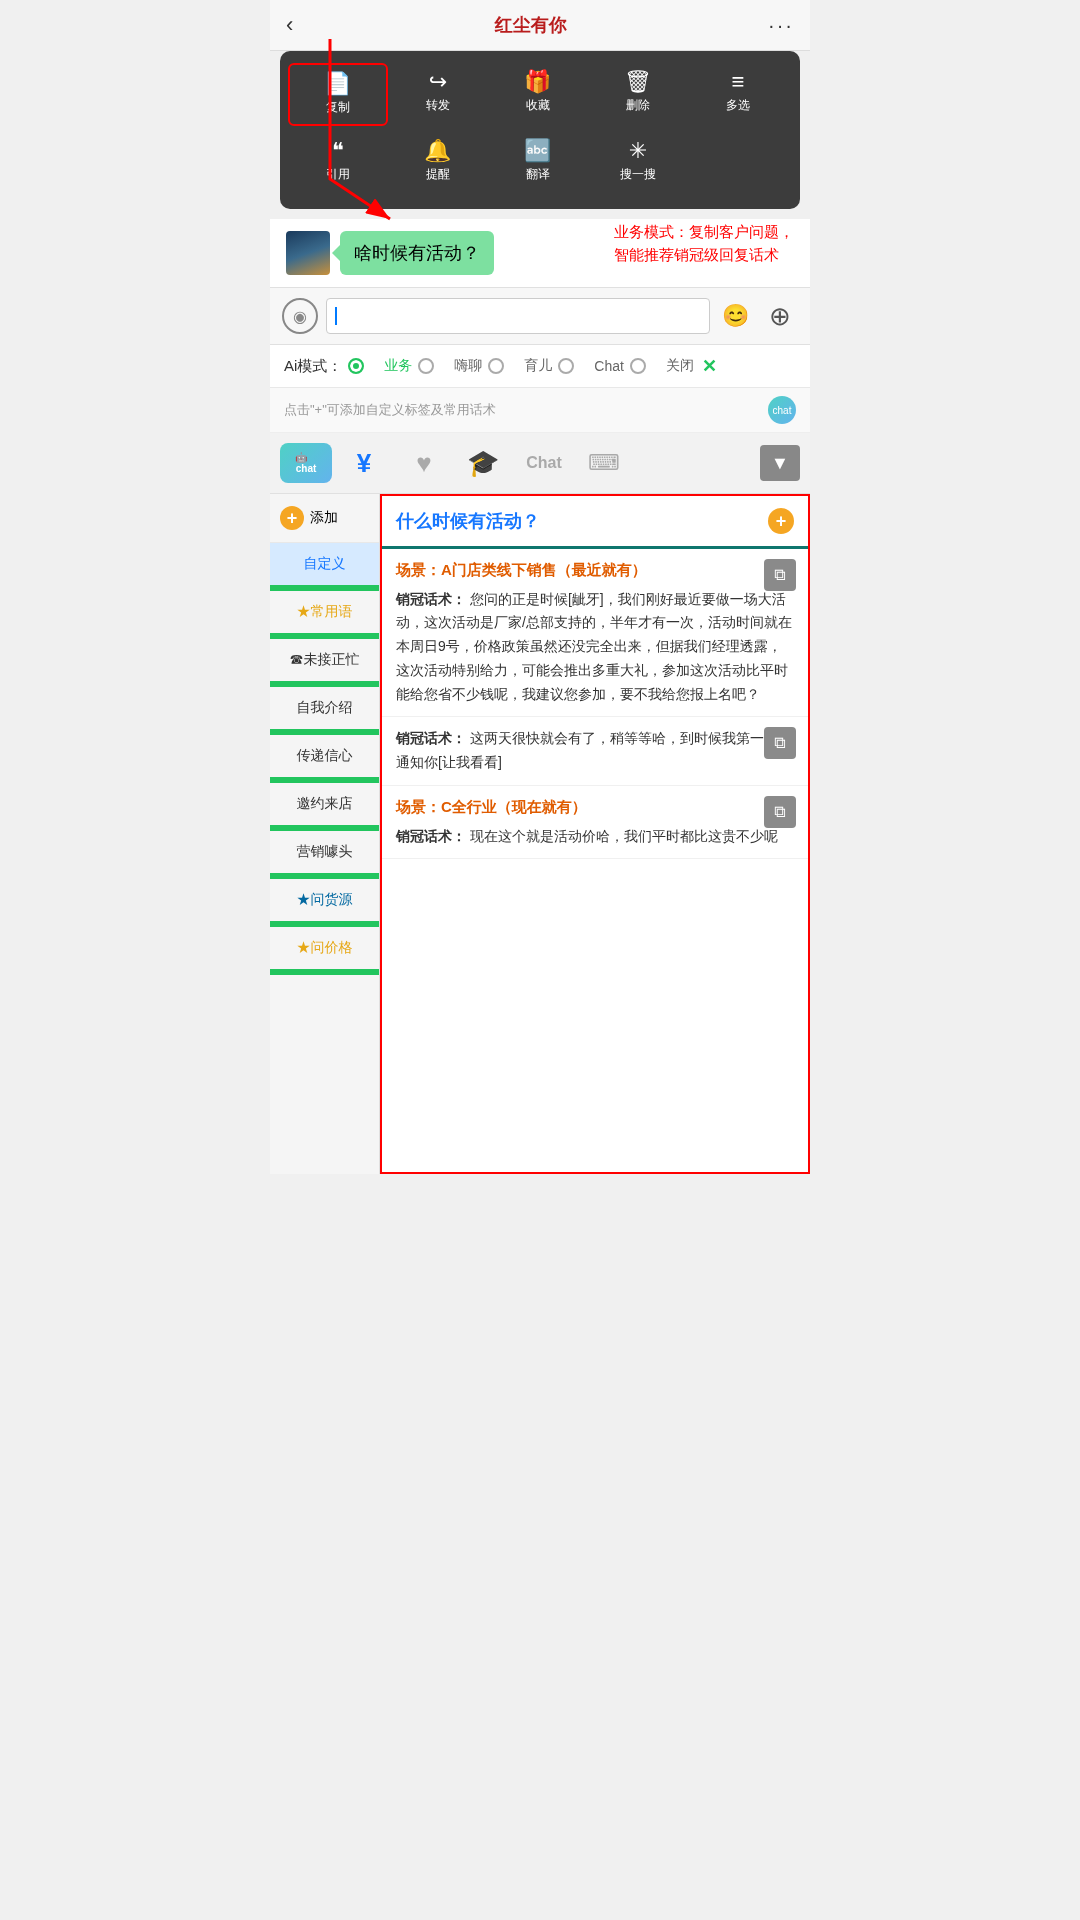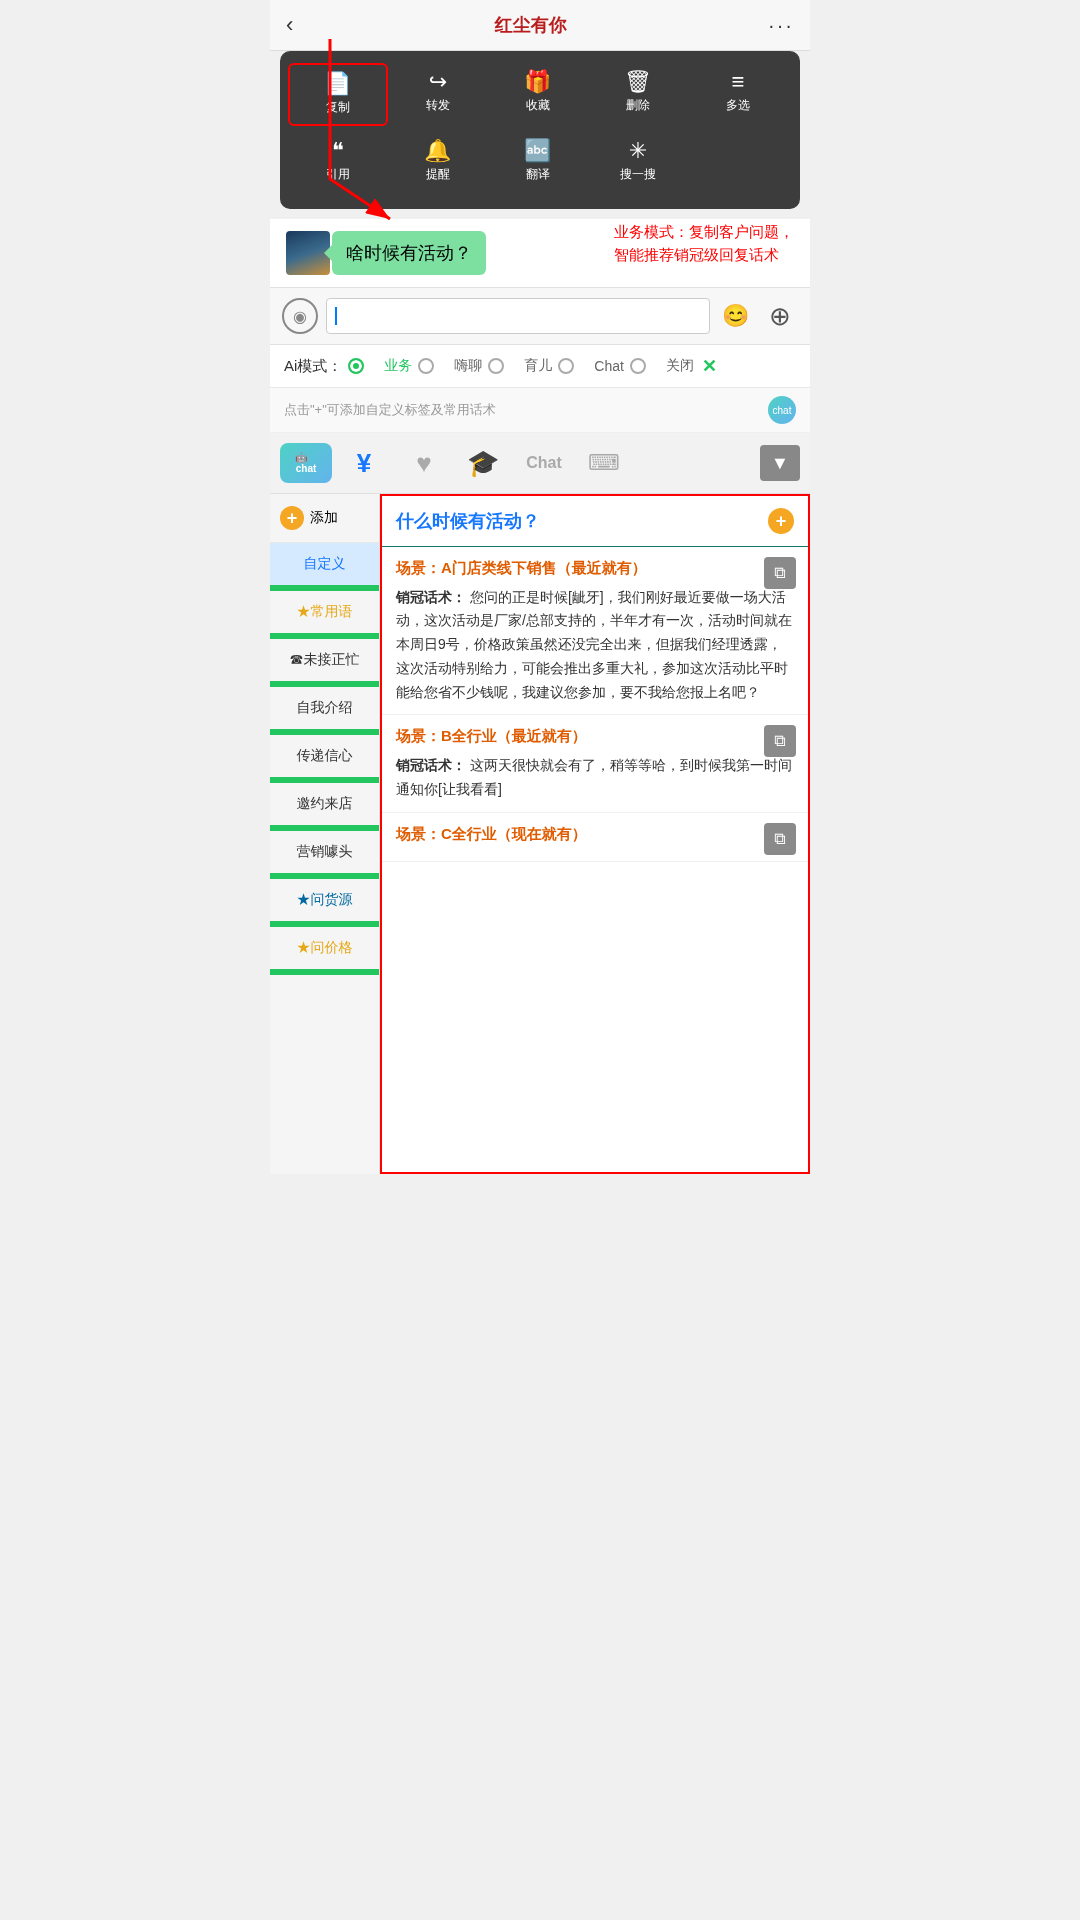--- a/index.html
+++ b/index.html
@@ -69,21 +69,21 @@
     }
     .menu-icon {
       font-size: 22px;
       line-height: 1;
     }
     .chat-bubble-area {
       display: flex;
       align-items: flex-start;
       padding: 12px 16px;
       background: #fff;
-      gap: 2px;
+      gap: 10px;
     }
     .avatar {
       width: 44px;
       height: 44px;
       border-radius: 4px;
       background: linear-gradient(135deg, #2a4a6b 0%, #4a7a9b 40%, #d4a050 100%);
       flex-shrink: 0;
       overflow: hidden;
       display: flex;
       align-items: flex-end;
@@ -341,21 +341,21 @@
       background: #fff;
       border: 2px solid red;
       overflow-y: auto;
       padding: 0;
     }
     .panel-header {
       padding: 12px 14px;
       display: flex;
       align-items: center;
       gap: 8px;
-      border-bottom: 1px solid #0f766e;
+      border-bottom: 3px solid #0f766e;
     }
     .panel-title {
       font-size: 18px;
       font-weight: bold;
       color: #1677ff;
       flex: 1;
     }
     .add-btn-small {
       width: 26px;
       height: 26px;
@@ -609,33 +609,36 @@
         <div class="copy-btn">
           <span>⧉</span>
         </div>
         <div class="scenario-content">
           <span class="label">销冠话术：</span>
           <span>您问的正是时候[龇牙]，我们刚好最近要做一场大活动，这次活动是厂家/总部支持的，半年才有一次，活动时间就在本周日9号，价格政策虽然还没完全出来，但据我们经理透露，这次活动特别给力，可能会推出多重大礼，参加这次活动比平时能给您省不少钱呢，我建议您参加，要不我给您报上名吧？</span>
         </div>
       </div>
 
       <div class="scenario-block">
-        <div class="scenario-title">场景：B全行业（最近就有）</div>
         <div class="copy-btn">
           <span>⧉</span>
         </div>
         <div class="scenario-content">
           <span class="label">销冠话术：</span>
           <span>这两天很快就会有了，稍等等哈，到时候我第一时间通知你[让我看看]</span>
         </div>
       </div>
 
       <div class="scenario-block">
         <div class="scenario-title">场景：C全行业（现在就有）</div>
         <div class="copy-btn">
           <span>⧉</span>
         </div>
+        <div class="scenario-content">
+          <span class="label">销冠话术：</span>
+          <span>现在这个就是活动价哈，我们平时都比这贵不少呢</span>
+        </div>
       </div>
 
     </div>
   </div>
 
 </div>
 
 </body></html>

